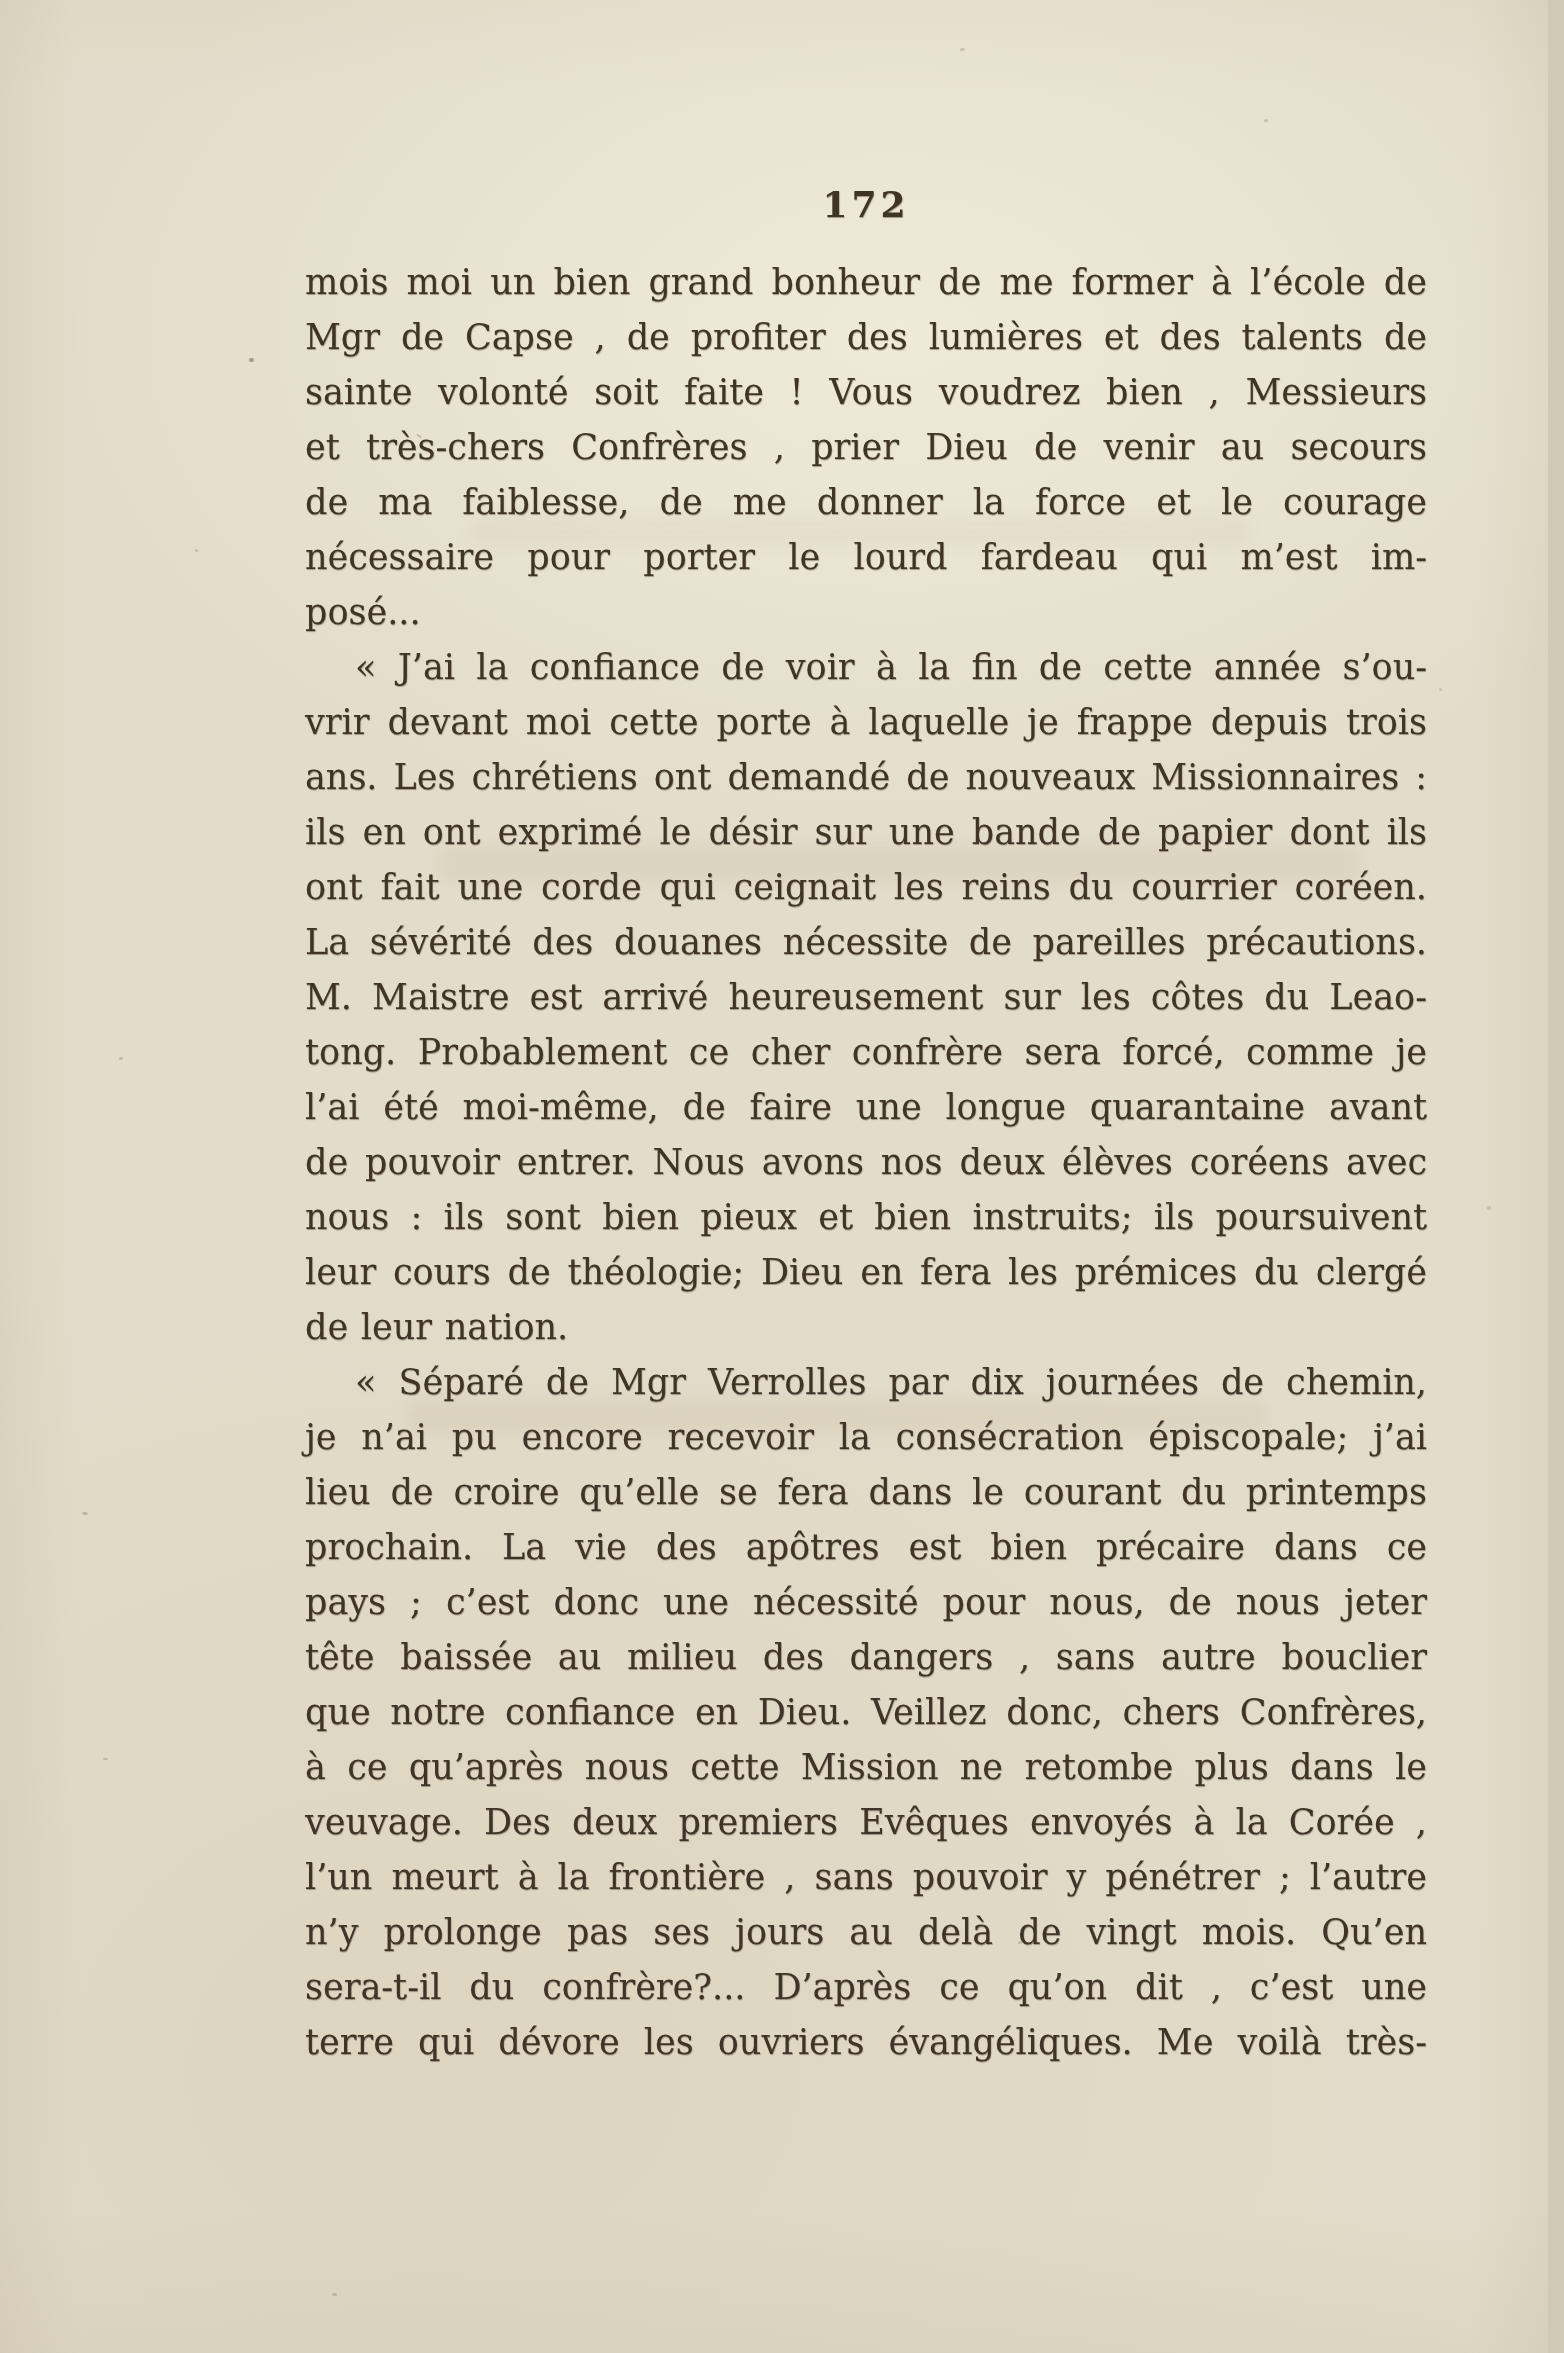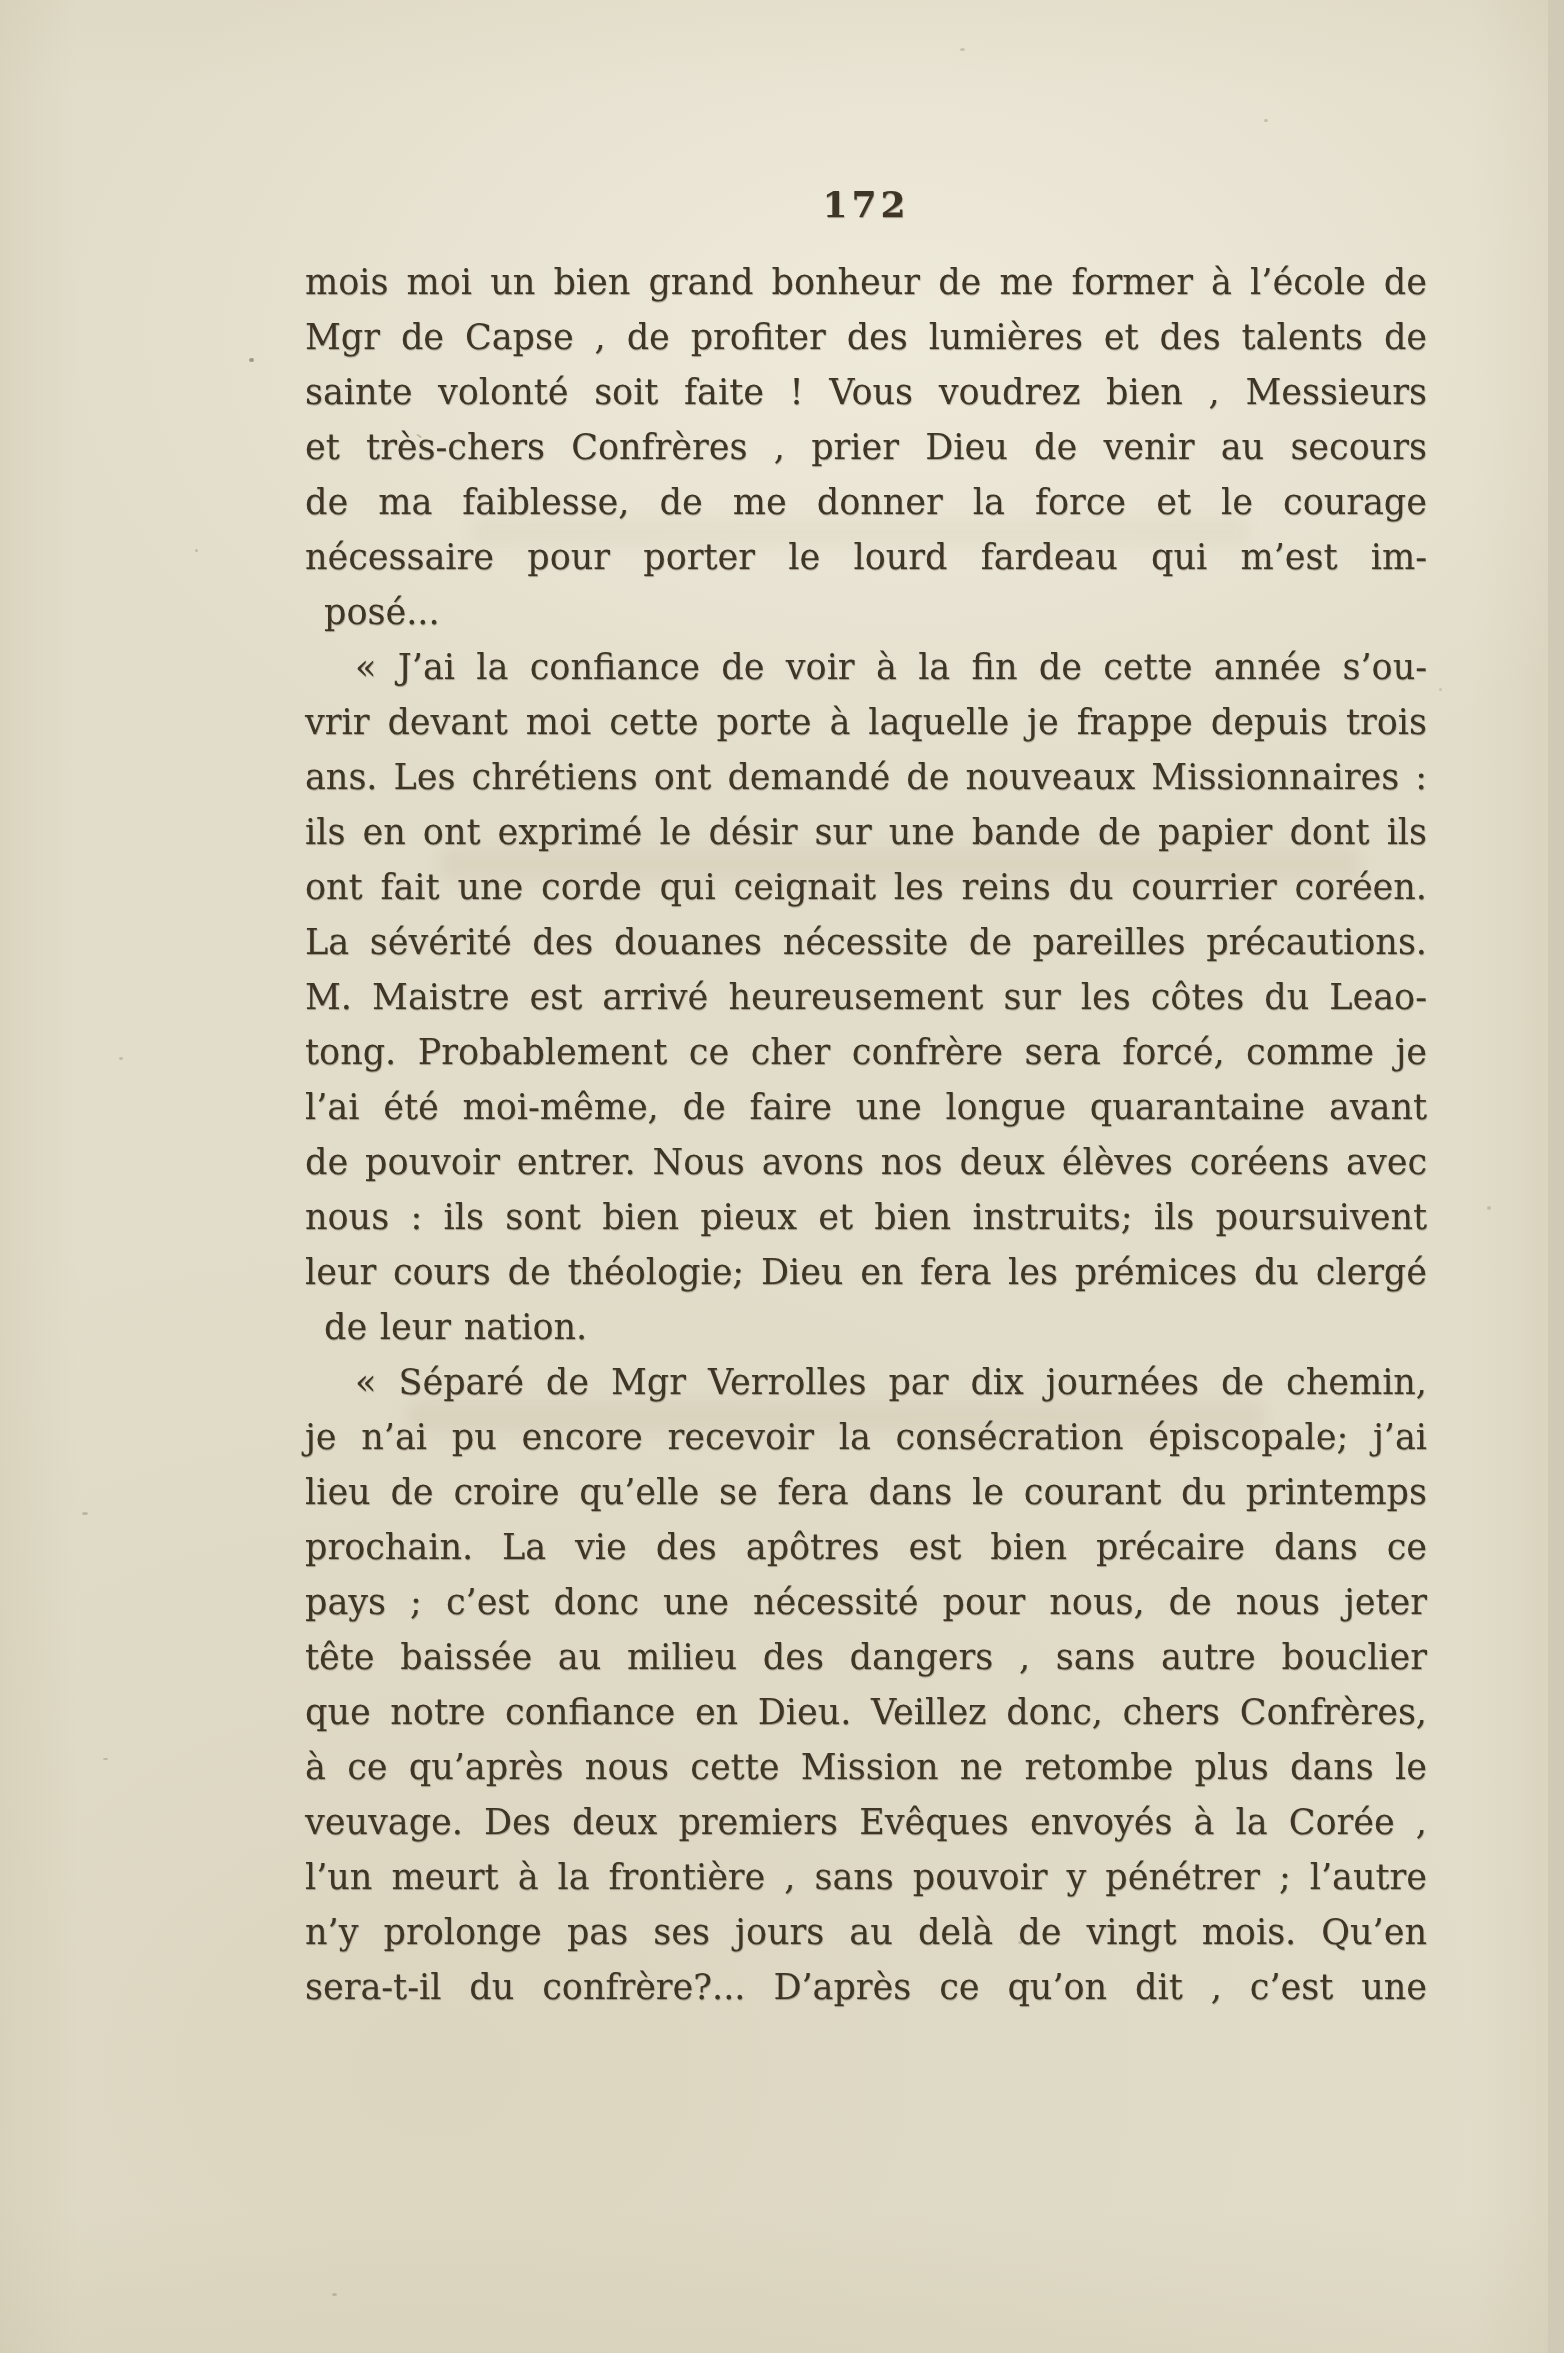--- a/index.html
+++ b/index.html
@@ -46,21 +46,20 @@
   }
   .page-text .line {
     text-align: justify;
     text-align-last: justify;
     height: 55px;
     overflow: visible;
   }
   .page-text .line.endline {
     text-align: right;
     text-align-last: left;
-    margin-left: 19px;
   }
   .page-text .line.indent {
     text-indent: 50px;
   }
   
   .showthrough {
     position: absolute;
     background: rgba(150,128,92,0.085);
     filter: blur(7px);
     border-radius: 15.6px;
@@ -138,15 +137,16 @@
       <div class="line">lieu de croire qu’elle se fera dans le courant du printemps</div>
       <div class="line">prochain. La vie des apôtres est bien précaire dans ce</div>
       <div class="line">pays ; c’est donc une nécessité pour nous, de nous jeter</div>
       <div class="line">tête baissée au milieu des dangers , sans autre bouclier</div>
       <div class="line">que notre confiance en Dieu. Veillez donc, chers Confrères,</div>
       <div class="line">à ce qu’après nous cette Mission ne retombe plus dans le</div>
       <div class="line">veuvage. Des deux premiers Evêques envoyés à la Corée ,</div>
       <div class="line">l’un meurt à la frontière , sans pouvoir y pénétrer ; l’autre</div>
       <div class="line">n’y prolonge pas ses jours au delà de vingt mois. Qu’en</div>
       <div class="line">sera-t-il du confrère?... D’après ce qu’on dit , c’est une</div>
+      <div class="line">terre qui dévore les ouvriers évangéliques. Me voilà très-</div>
     </div>
 </div>
 
 
 </body></html>

